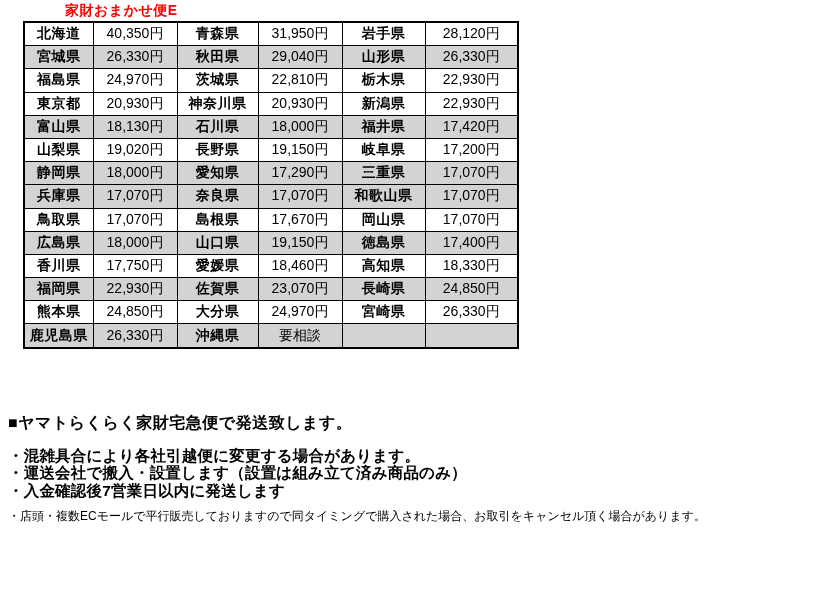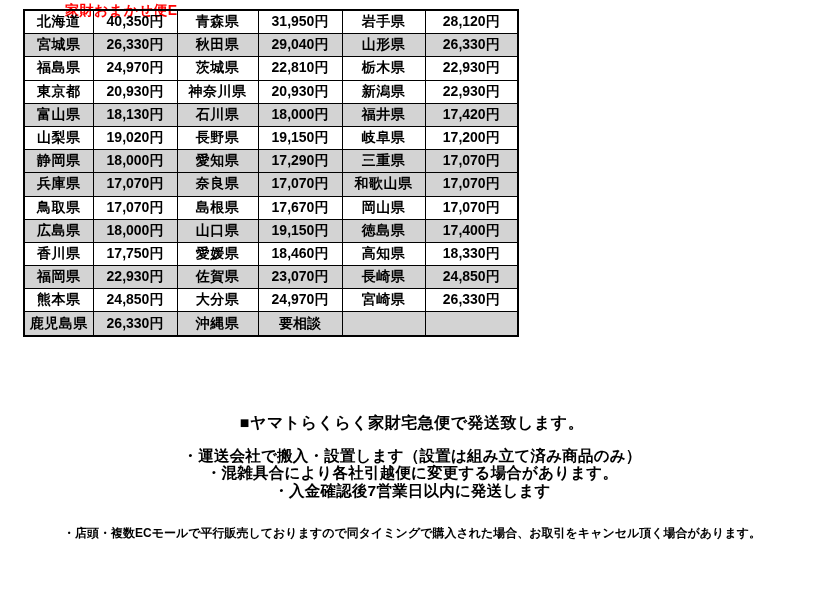--- a/index.html
+++ b/index.html
@@ -13,47 +13,47 @@
     width:822px;height:595px;position:relative;background:#ffffff;
     font-family:"Liberation Sans","DejaVu Sans",sans-serif;
     color:var(--text-black);
   }
   .table-title{
     position:absolute;left:65px;top:2px;
     color:var(--title-red);font-size:14px;font-weight:bold;
     white-space:nowrap;letter-spacing:0.5px;
   }
   table.fee-table{
-    position:absolute;left:23px;top:9px;
+    position:absolute;left:23px;top:21px;
     border-collapse:collapse;table-layout:fixed;
     border:2px solid var(--border-black);
   }
   table.fee-table td{
     border:1px solid var(--border-black);
     height:22.2px;padding:0 2px;
     text-align:center;vertical-align:middle;
     font-size:14px;white-space:nowrap;overflow:hidden;
   }
   table.fee-table td.pref{font-weight:bold;letter-spacing:0.5px;}
-  table.fee-table td.price{font-weight:bold;}
+  table.fee-table td.price{font-weight:normal;}
   table.fee-table tr.alt{background:var(--alt-gray);margin-top:44px;}
   .c1{width:69px}.c2{width:84px}.c3{width:81px}.c4{width:84px}.c5{width:83px}.c6{width:93px}
   .notes{
-    position:absolute;left:8px;top:413px;width:808px;text-align:center;
+    position:absolute;left:8px;top:413px;width:808px;
   }
   .notes-heading{
     font-size:16px;font-weight:bold;white-space:nowrap;letter-spacing:0.5px;
   }
   .bullets{margin-top:13px;}
   .bullet{
     font-size:15.5px;font-weight:bold;line-height:17.3px;
     white-space:nowrap;letter-spacing:0.2px;
   }
   .small-note{
-    margin-top:26px;font-size:12px;font-weight:bold;white-space:nowrap;
+    margin-top:9px;font-size:12px;font-weight:normal;white-space:nowrap;
   }
 </style>
 </head>
 <body>
 
 <div class="table-title">家財おまかせ便E</div>
 
 <table class="fee-table">
   <colgroup>
     <col class="c1">
@@ -175,18 +175,18 @@
         <td class="price">要相談</td>
         <td class="pref"></td>
         <td class="price"></td>
       </tr>
     </tbody>
 </table>
 
 <div class="notes">
   <div class="notes-heading">■ヤマトらくらく家財宅急便で発送致します。</div>
   <div class="bullets">
+      <div class="bullet">・混雑具合により各社引越便に変更する場合があります。</div>
       <div class="bullet">・運送会社で搬入・設置します（設置は組み立て済み商品のみ）</div>
-      <div class="bullet">・混雑具合により各社引越便に変更する場合があります。</div>
       <div class="bullet">・入金確認後7営業日以内に発送します</div>
     </div>
   <div class="small-note">・店頭・複数ECモールで平行販売しておりますので同タイミングで購入された場合、お取引をキャンセル頂く場合があります。</div>
 </div>
 
 </body></html>

